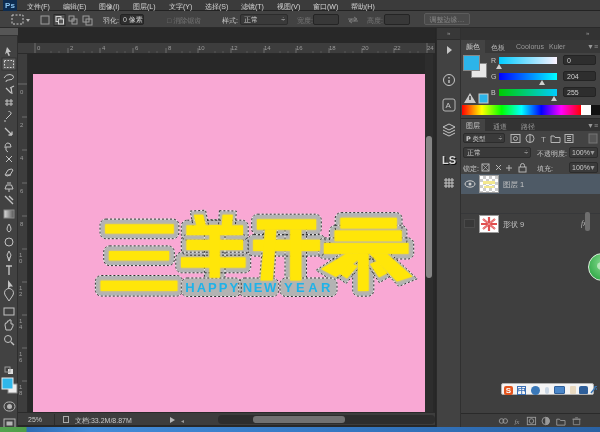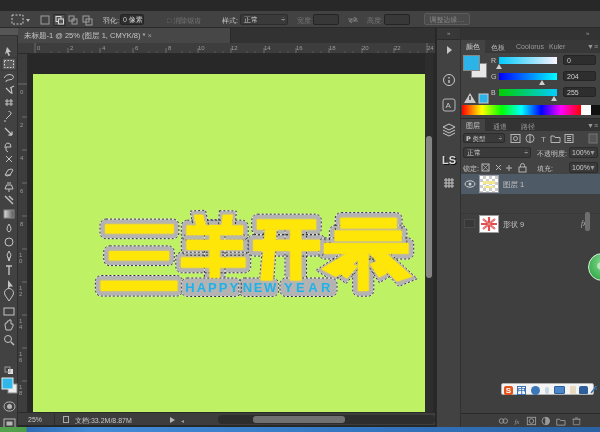--- a/index.html
+++ b/index.html
@@ -8,37 +8,50 @@
 .menubar span{position:absolute;top:2px;white-space:nowrap}
 .pslogo{position:absolute;left:3px;top:0;width:14px;height:11px;background:#0d2c50;color:#8cc4ef;font-size:8px;font-weight:bold;text-align:center;line-height:11px}
 .optbar{left:0;top:11px;width:600px;height:17px;background:#424242;border-bottom:1px solid #2a2a2a;color:#c9c9c9;font-size:7px}
 .optbar .lbl{position:absolute;top:5px}
 .inbox{position:absolute;background:#2e2e2e;border:1px solid #242424;border-radius:2px;color:#cfcfcf;font-size:7px}
 .dd{position:absolute;background:#3a3a3a;border:1px solid #2c2c2c;border-radius:2px;color:#c9c9c9;font-size:7px}
 .tabrow{left:18px;top:28px;width:582px;height:15px;background:#323232}
 .tab{position:absolute;left:0;top:0;width:213px;height:15px;background:#474747;border-right:1px solid #2a2a2a;color:#c6c6c6;font-size:7.5px;line-height:15px;padding-left:6px}
 .toolbar{left:0;top:28px;width:18px;height:404px;background:#424242;border-right:1px solid #2e2e2e}
 .docarea{left:18px;top:43px;width:417px;height:382px;background:#282828}
-.canvas{position:absolute;left:15px;top:31px;width:392px;height:339px;background:#bef264}
+.canvas{position:absolute;left:15px;top:31px;width:392px;height:339px;background:#f9a8d4}
 .rulh{position:absolute;left:0;top:0;width:417px;height:11px;background:#3d3d3d;border-bottom:1px solid #2a2a2a;overflow:hidden}
 .rulv{position:absolute;left:0;top:11px;width:10px;height:358px;background:#3d3d3d;border-right:1px solid #2a2a2a;overflow:hidden}
 .statusbar{position:absolute;left:0;top:369px;width:417px;height:13px;background:#3d3d3d;border-top:1px solid #2a2a2a;color:#c9c9c9;font-size:7px}
 .vscroll{position:absolute;left:407px;top:11px;width:8px;height:358px;background:#2d2d2d}
 .vthumb{position:absolute;left:1px;top:82px;width:6px;height:142px;background:#848484;border-radius:3px}
 .iconstrip{left:436px;top:28px;width:24px;height:399px;background:#424242;border-left:1px solid #2a2a2a}
 .gap{left:435px;top:28px;width:1px;height:399px;background:#262626}
 .panels{left:460px;top:28px;width:140px;height:399px;background:#434343;border-left:1px solid #303030}
 .ptabs{position:absolute;left:0;width:140px;height:13px;background:#383838;color:#b5b5b5;font-size:7px}
 .ptab{position:absolute;top:0;height:13px;line-height:13px;padding:0 5px;background:#434343;color:#cacaca}
 .taskbar{left:0;top:427px;width:600px;height:5px;background:linear-gradient(90deg,#55a350 0px,#4e9e48 26px,#2e6cb4 27px,#438cd8 90px,#3579c4 330px,#2a62a4 599px)}
 .lrow{position:absolute;left:0;width:168px;color:#c6c6c6;font-size:7.5px}
 .thumb{position:absolute;left:19px;width:18px;height:16px;background:#fff;outline:1px solid #9b9b9b}
 svg{display:block}
 </style></head><body>
 <div id="root">
+<div class="abs menubar">
+<div class="pslogo">Ps</div>
+<span style="left:27px">文件(F)</span>
+      <span style="left:63px">编辑(E)</span>
+      <span style="left:99px">图像(I)</span>
+      <span style="left:133px">图层(L)</span>
+      <span style="left:169px">文字(Y)</span>
+      <span style="left:205px">选择(S)</span>
+      <span style="left:241px">滤镜(T)</span>
+      <span style="left:277px">视图(V)</span>
+      <span style="left:313px">窗口(W)</span>
+      <span style="left:351px">帮助(H)</span>
+</div>
 <div class="abs optbar">
 <svg style="position:absolute;left:11px;top:3px" width="20" height="12">
         <rect x="1" y="1" width="11" height="9" fill="none" stroke="#c9c9c9" stroke-width="1" stroke-dasharray="2 1.5"></rect>
         <path d="M15 5 l4 0 l-2 3 z" fill="#b5b5b5"></path>
       </svg>
 <svg style="position:absolute;left:40px;top:3px" width="60" height="12">
 <rect x="1" y="2" width="8" height="8" fill="none" stroke="#9d9d9d"></rect>
 <rect x="14" y="0.5" width="11" height="11" fill="#545454" stroke="#2a2a2a"></rect>
         <rect x="16" y="2.5" width="5" height="5" fill="none" stroke="#d6d6d6"></rect>
         <rect x="18.5" y="5" width="5" height="5" fill="#545454" stroke="#d6d6d6"></rect>
@@ -54,23 +67,20 @@
 <div class="dd" style="left:240px;top:3px;width:48px;height:11px;line-height:10px;padding-left:3px">正常<span style="position:absolute;right:2px;top:0">÷</span></div>
 <span class="lbl" style="left:297px;color:#777">宽度:</span>
 <div class="inbox" style="left:313px;top:3px;width:26px;height:11px;background:#383838"></div>
 <svg class="lbl" style="position:absolute;left:347px;top:5px" width="12" height="8">
         <path d="M1 3 h8 M7 1 l3 2 -3 2 M11 5 h-8 M5 3 l-3 2 3 2" stroke="#888" fill="none" stroke-width="0.8"></path>
       </svg>
 <span class="lbl" style="left:367px;color:#777">高度:</span>
 <div class="inbox" style="left:384px;top:3px;width:26px;height:11px;background:#383838"></div>
 <div class="dd" style="left:424px;top:2px;width:46px;height:12px;line-height:11px;text-align:center;background:#4a4a4a;border-color:#5c5c5c;color:#888">调整边缘…</div>
 </div>
-<div class="abs tabrow">
-      <div class="tab">未标题-1 @ 25% (图层 1, CMYK/8) * <span style="color:#9a9a9a">×</span></div>
-    </div>
 <div class="abs toolbar">
 <div style="position:absolute;left:0;top:0;width:18px;height:8px;background:#565656;border-bottom:1px solid #333"></div>
 <svg style="position:absolute;left:0;top:16px" width="18" height="390" fill="none" stroke="#c2c2c2" stroke-width="1">
 <path d="M7 3 l4 5 l-2.5 0 l1.5 3.5 l-1.5 0.5 l-1.5-3.5 l-2 2 z" fill="#c2c2c2" stroke="none"></path>
 <rect x="2" y="14" width="14" height="12" fill="#5a5a5a" stroke="#333"></rect>
         <rect x="4.5" y="16.5" width="9" height="7" stroke="#d8d8d8" stroke-dasharray="1.6 1.4"></rect>
 <path d="M4 34 q2-4 6-3.5 q4 0.5 3.5 3 q-0.5 2.5-5 2.5 q-3 0-2.5 2"></path>
 <path d="M6 44 l5 5 M11 43 l1 7 M10 44 l4-2" stroke-width="1.2"></path>
 <path d="M5 57 l8 0 M5 60 l8 0 M7 55 l0 7 M11 55 l0 7"></path>
 <path d="M11 70 l-5 5 M11 70 a2 2 0 0 0-2.5-2.5 M5 76 l0 2"></path>

